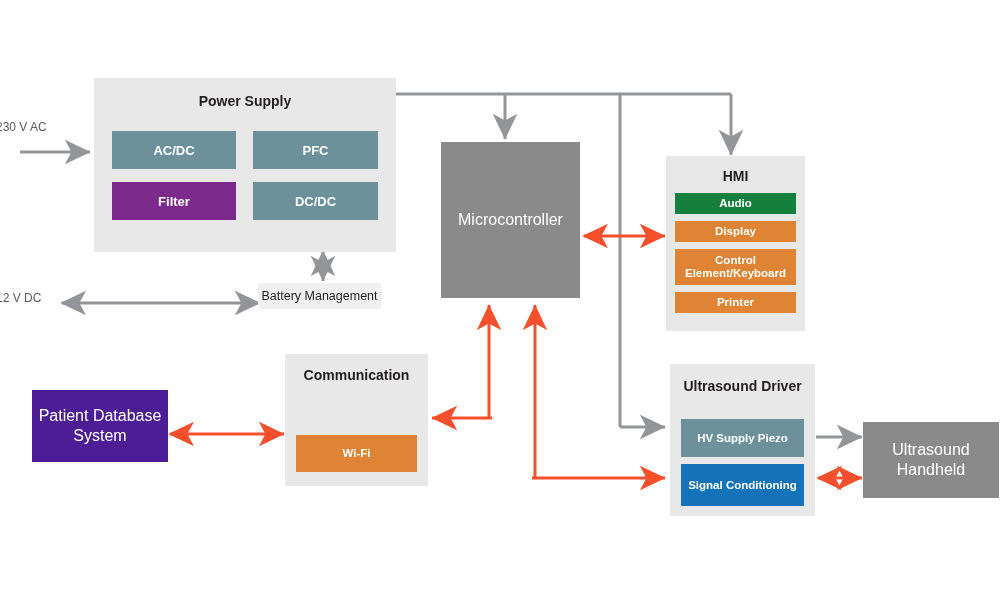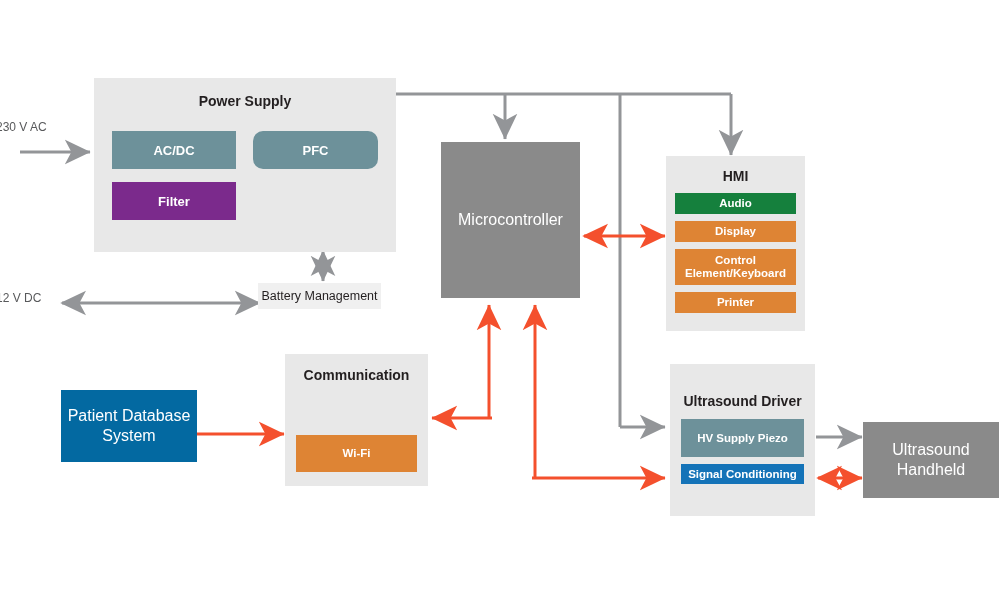--- a/index.html
+++ b/index.html
@@ -156,25 +156,28 @@
   </svg>
 
   <div class="edgelabel" style="left:-4px; top:120px;">230 V AC</div>
   <div class="edgelabel" style="left:-4px; top:291px;">12 V DC</div>
 
   <div class="grp" style="left:94px; top:78px; width:302px; height:174px;">
     <div class="grp-title" style="top:14px;">Power Supply</div>
     <div class="sub" style="left:18px; top:53px; width:124px; height:38px; background:#6d919a;">
       <span>AC/DC</span>
     </div>
-    <div class="sub" style="left:159px; top:53px; width:125px; height:38px; background:#6d919a;border-radius:10px;">
+    <div class="sub" style="left:159px; top:53px; width:125px; height:38px; background:#6d919a;">
       <span>PFC</span>
     </div>
     <div class="sub" style="left:18px; top:104px; width:124px; height:38px; background:#7b2a8c;">
       <span>Filter</span>
+    </div>
+    <div class="sub" style="left:159px; top:104px; width:125px; height:38px; background:#6d919a;">
+      <span>DC/DC</span>
     </div>
   </div>
 
   <div class="plainbox" style="left:258px; top:283px; width:123px; height:26px;">
     <span>Battery Management</span>
   </div>
 
   <div class="solid" style="left:441px; top:142px; width:139px; height:156px; background:#8a8a8a;">
     <span>Microcontroller</span>
   </div>
@@ -196,30 +199,30 @@
   </div>
 
   <div class="grp" style="left:285px; top:354px; width:143px; height:132px;">
     <div class="grp-title" style="top:12px;">Communication</div>
     <div class="sub small" style="left:11px; top:81px; width:121px; height:37px; background:#de8434;">
       <span>Wi-Fi</span>
     </div>
   </div>
 
   <div class="grp" style="left:670px; top:364px; width:145px; height:152px;">
-    <div class="grp-title" style="top:28px;">Ultrasound Driver</div>
+    <div class="grp-title" style="top:13px;">Ultrasound Driver</div>
     <div class="sub small" style="left:11px; top:55px; width:123px; height:38px; background:#6d919a;">
       <span>HV Supply Piezo</span>
     </div>
-    <div class="sub small" style="left:11px; top:100px; width:123px; height:20px; background:#1473b8;">
+    <div class="sub small" style="left:11px; top:100px; width:123px; height:42px; background:#1473b8;">
       <span>Signal Conditioning</span>
     </div>
   </div>
 
-  <div class="solid" style="left:32px; top:390px; width:136px; height:72px; background:#0369a1;margin-left:29px;">
+  <div class="solid" style="left:32px; top:390px; width:136px; height:72px; background:#4c1d95;">
     <span>Patient Database System</span>
   </div>
 
   <div class="solid" style="left:863px; top:422px; width:136px; height:76px; background:#8a8a8a;">
     <span>Ultrasound Handheld</span>
   </div>
 
 </div>
 
 </body></html>

